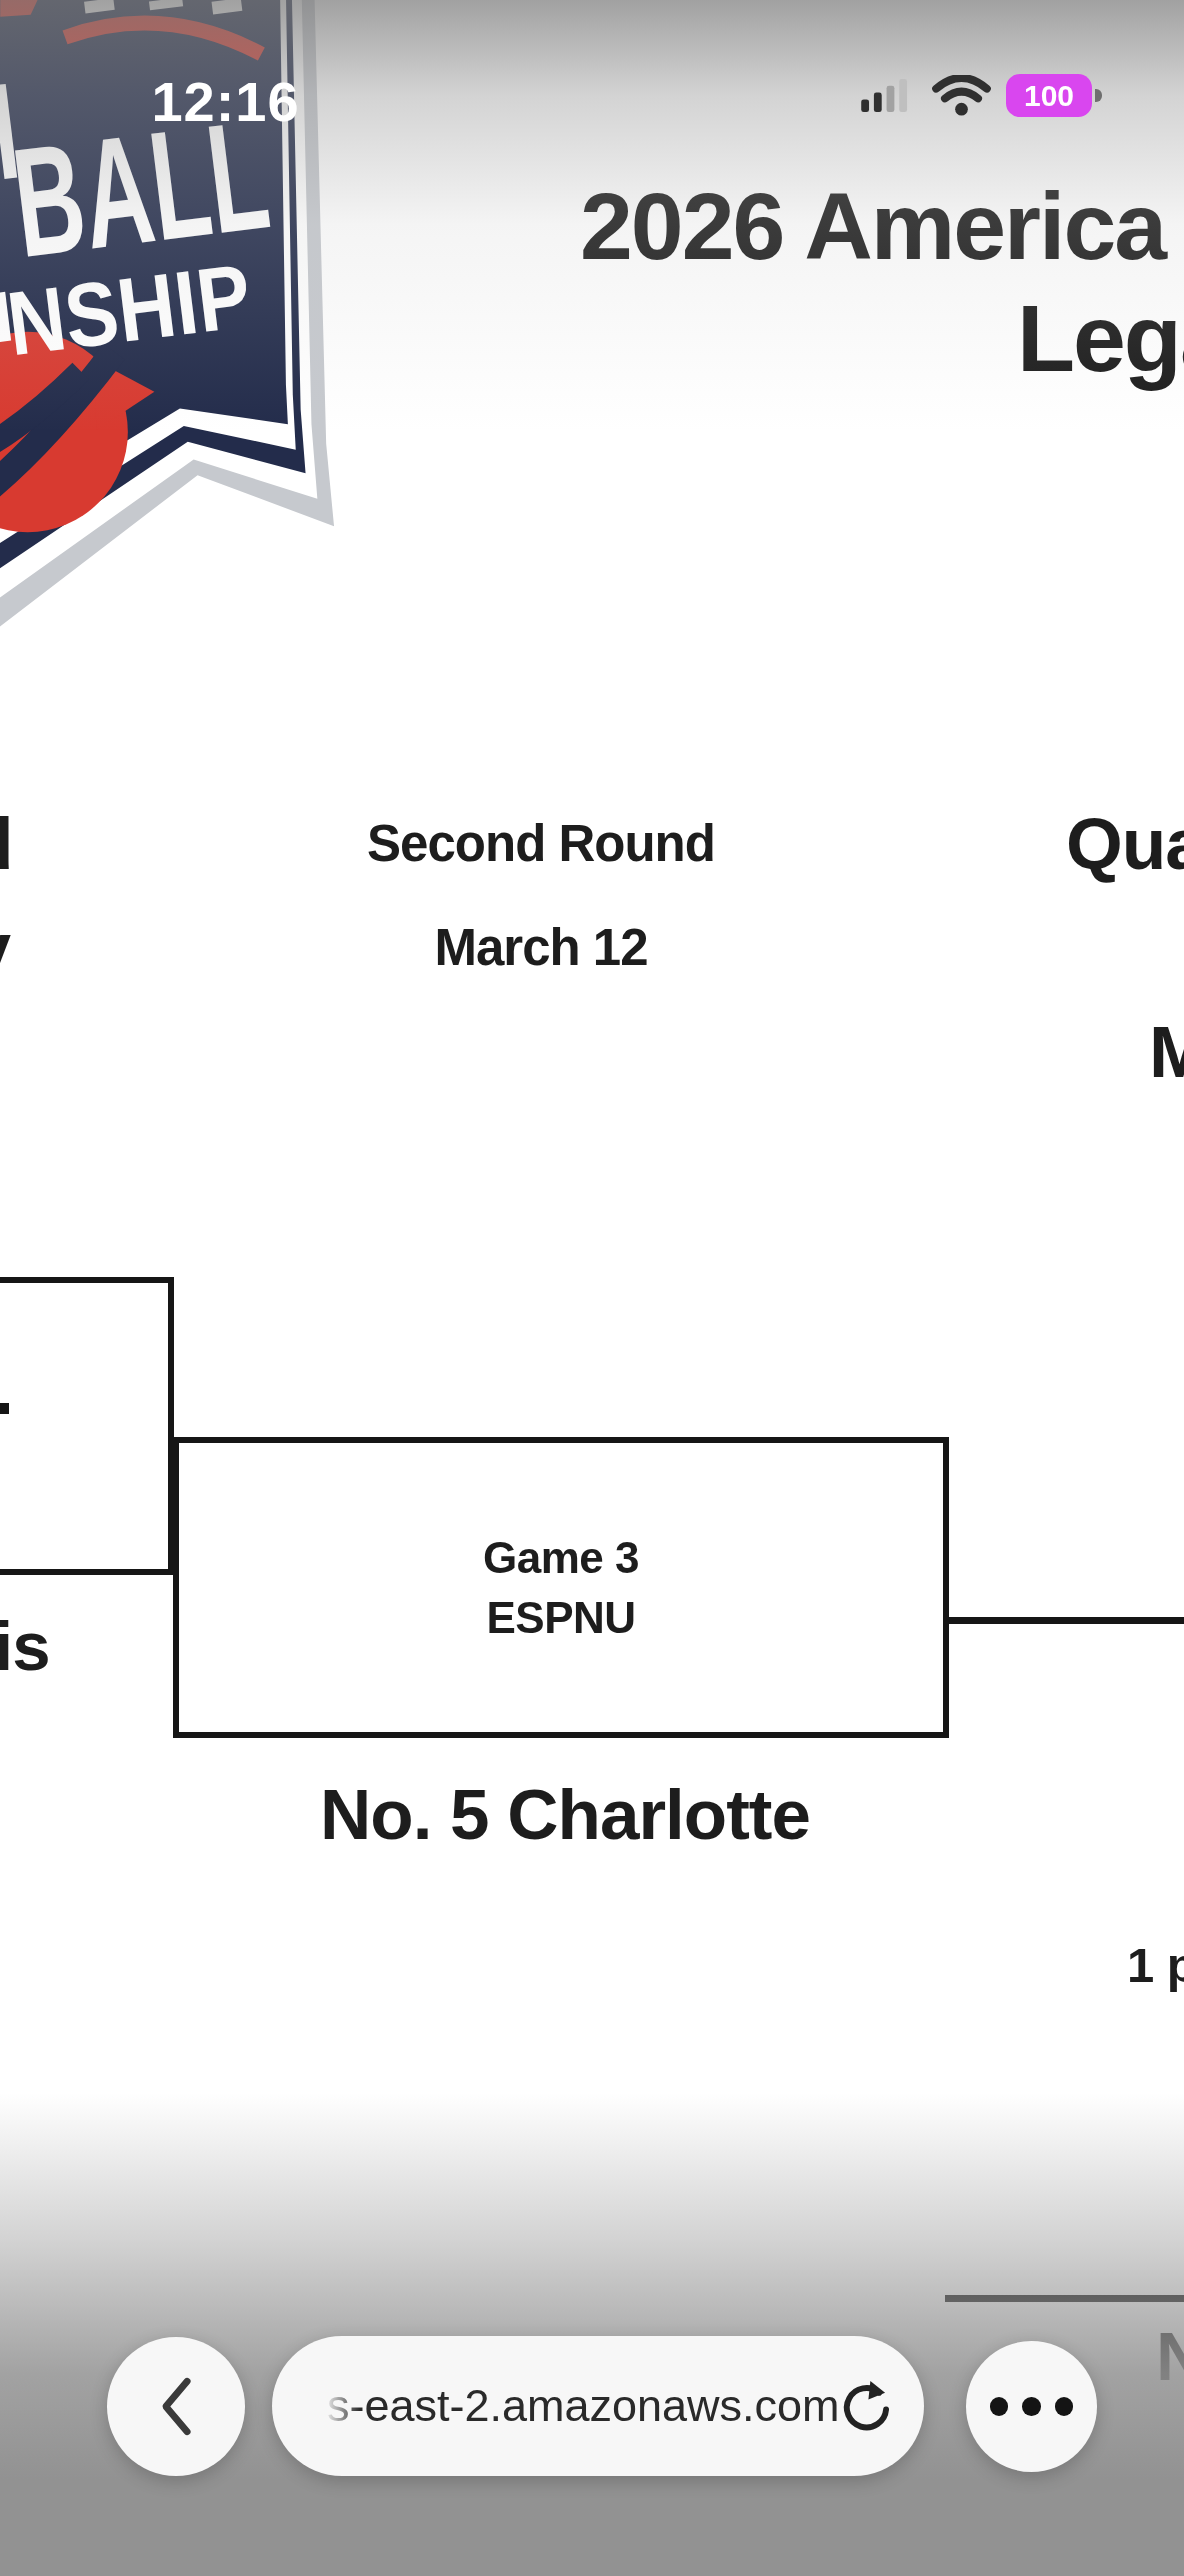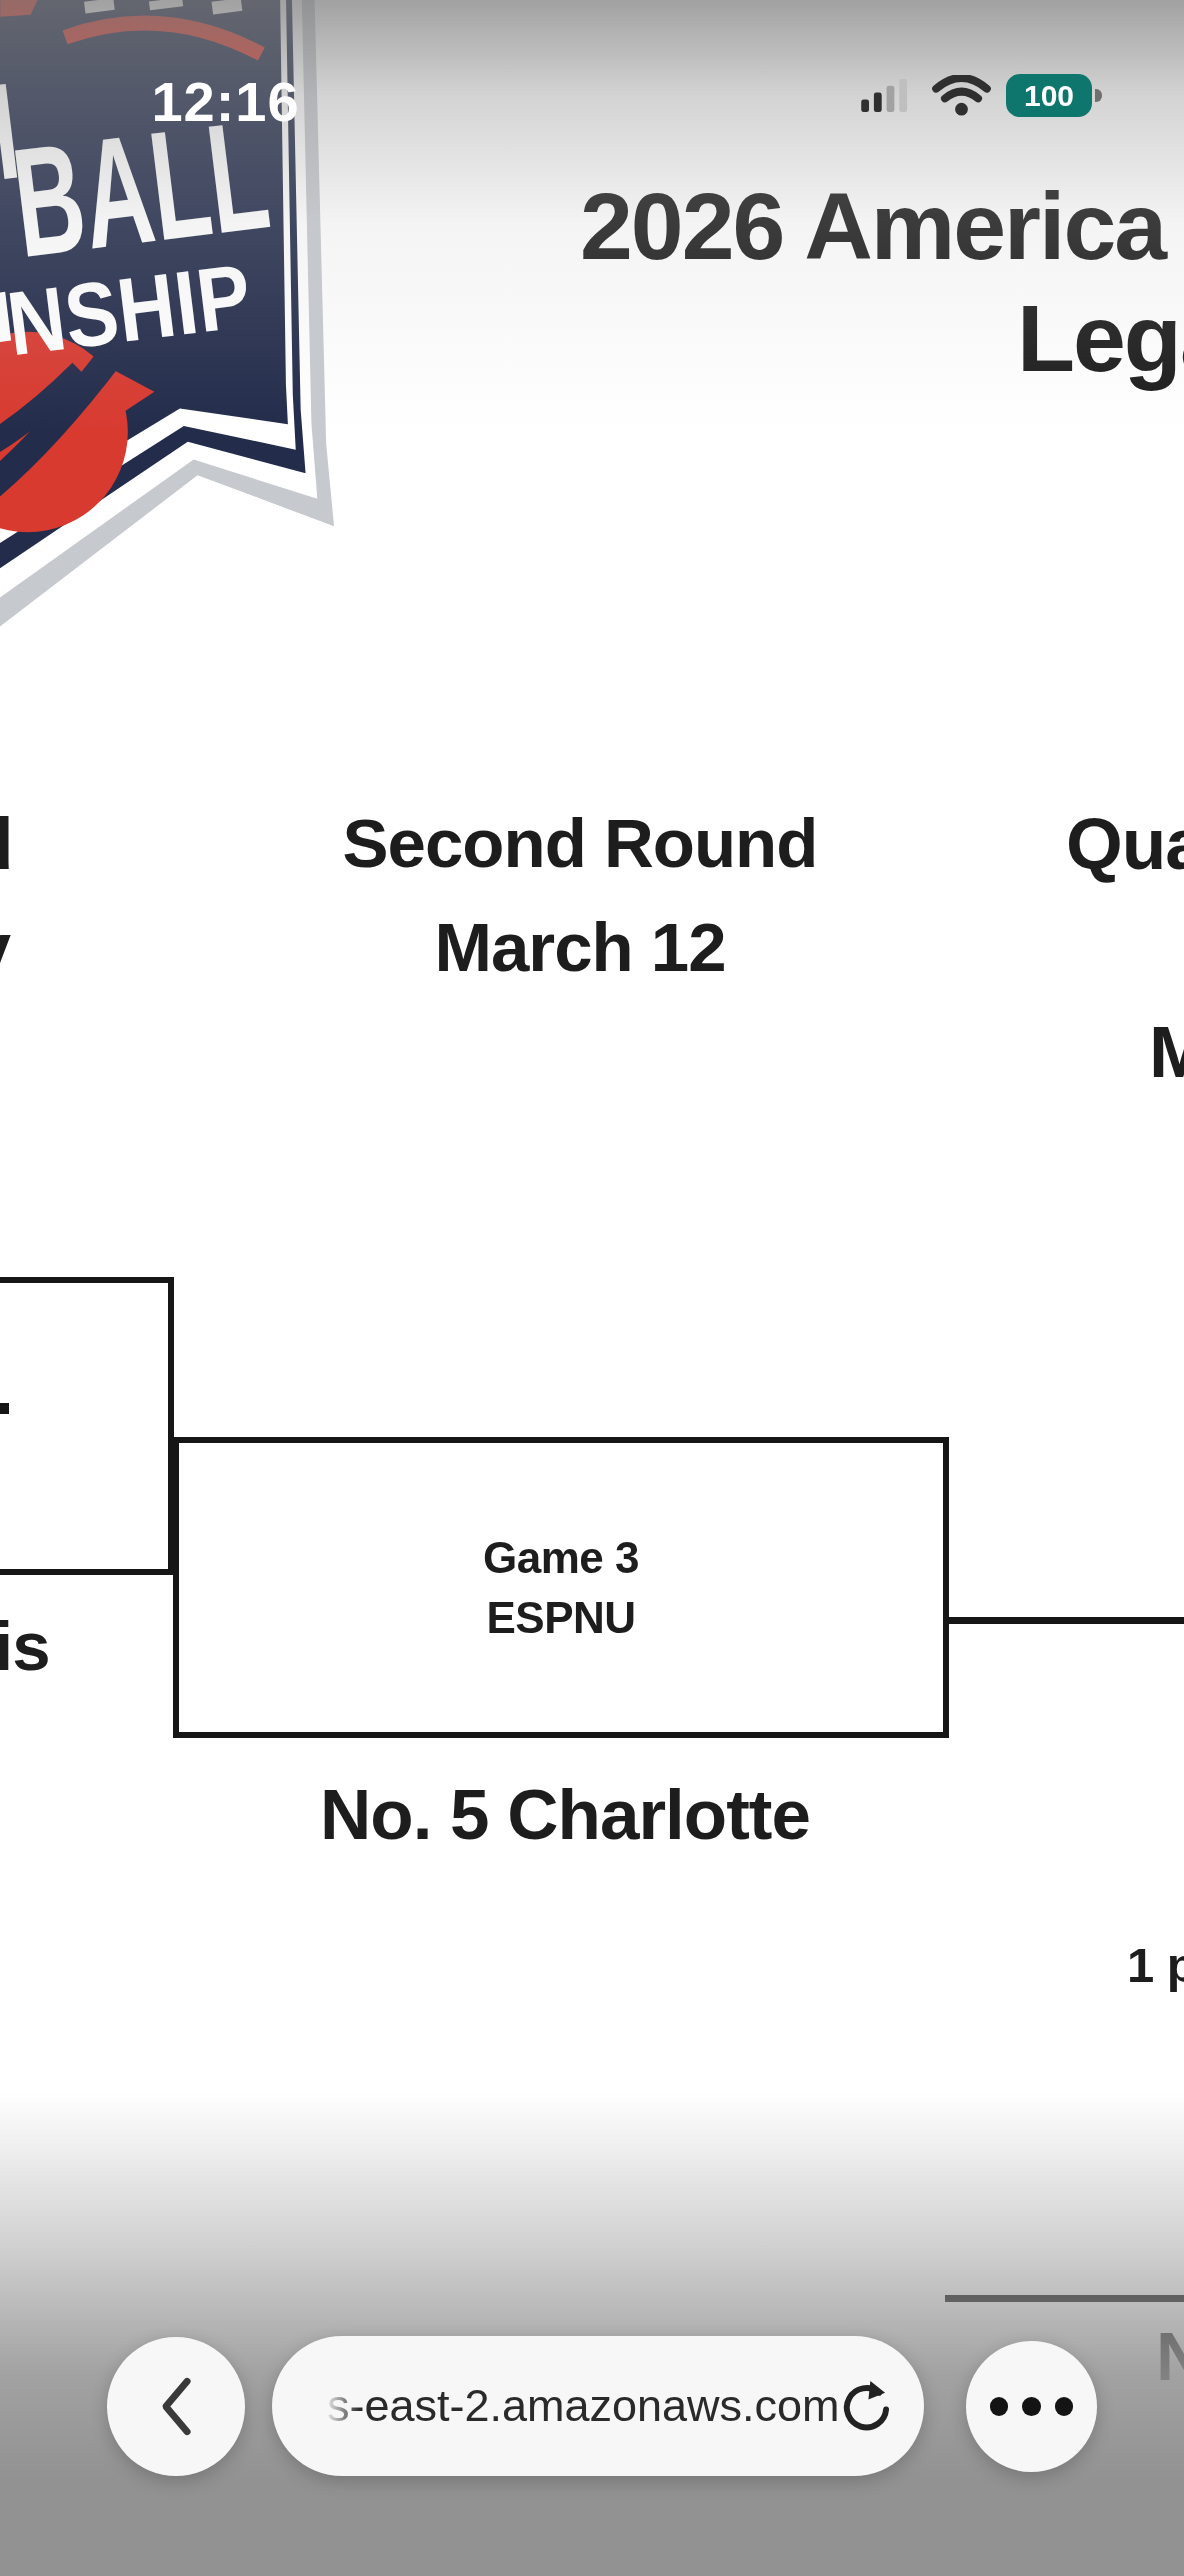--- a/index.html
+++ b/index.html
@@ -14,38 +14,38 @@
     background:linear-gradient(to bottom, rgba(146,146,146,0) 0%, rgba(146,146,146,0.40) 30%,
                rgba(146,146,146,0.85) 58%, rgba(146,146,146,1) 80%, #929292 100%);}
 
   
   .statusbar{position:absolute;left:0;top:0;width:100%;height:133px;z-index:30;}
   .time{position:absolute;left:147px;top:69px;width:157px;text-align:center;color:#ffffff;
         font-size:56px;font-weight:700;letter-spacing:1px;}
   .sig{position:absolute;left:861px;top:77px;}
   .wifi{position:absolute;left:932px;top:75px;}
   .batt{position:absolute;left:1006px;top:74px;width:98px;height:43px;}
-  .batt .body{position:absolute;left:0;top:0;width:86px;height:43px;background:#0f766e;border-radius:13.8px;
+  .batt .body{position:absolute;left:0;top:0;width:86px;height:43px;background:#d946ef;border-radius:13.8px;
         color:#fff;font-size:30px;font-weight:700;display:flex;align-items:center;justify-content:center;}
   .batt .tip{position:absolute;left:89px;top:14.7px;width:6.9px;height:13.8px;background:#6f6f6f;
         border-radius:0 5.9px 5.9px 0;}
 
   
   .logo{position:absolute;left:0;top:0;z-index:5;}
 
   
   .title1{position:absolute;left:580px;top:172px;z-index:10;font-size:95px;font-weight:700;
           color:#1d1d1d;white-space:nowrap;letter-spacing:-2px;}
   .title2{position:absolute;left:1017px;top:284px;z-index:10;font-size:95px;font-weight:700;
           color:#1d1d1d;white-space:nowrap;letter-spacing:-2px;}
 
   
   .roundhead{position:absolute;left:541px;top:792px;transform:translateX(-50%);z-index:10;
-    font-size:69px;line-height:104px;font-weight:700;color:#1d1d1d;text-align:center;
-    white-space:nowrap;letter-spacing:-1px;margin-left:39px;}
+    font-size:51px;line-height:104px;font-weight:700;color:#1d1d1d;text-align:center;
+    white-space:nowrap;letter-spacing:-1px;}
   .frag{position:absolute;z-index:10;font-size:73px;line-height:104px;font-weight:700;
         color:#1d1d1d;white-space:nowrap;letter-spacing:-1px;}
   .lfrag1{left:-31px;top:792px;}
   .lfrag2{left:-29.5px;top:896px;}
   .rfrag1{left:1066px;top:792px;}
   .rfrag3{left:1149px;top:1000px;}
 
   
   .box1{position:absolute;left:-25.5px;top:1277px;width:199px;height:298px;z-index:10;
         border:6.9px solid #161616;box-sizing:border-box;background:transparent;}

